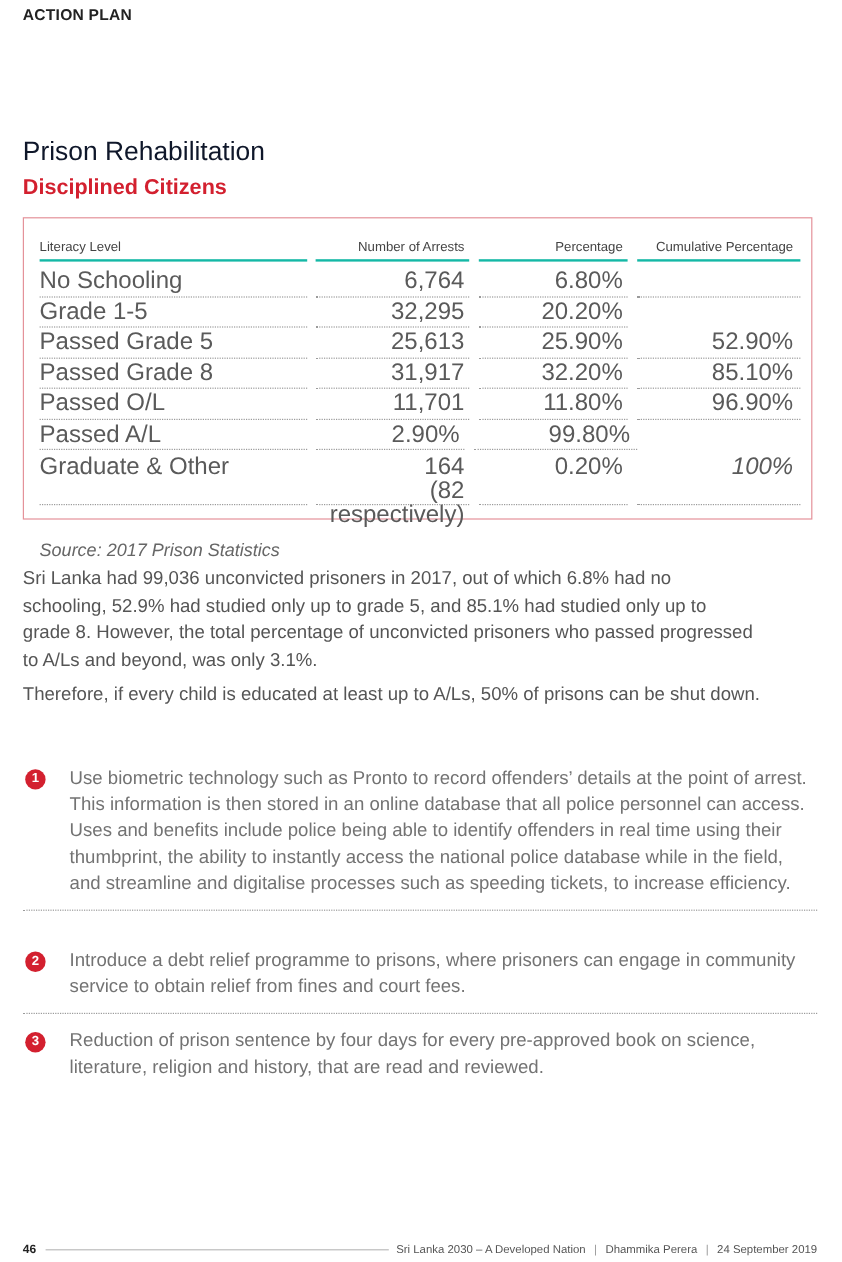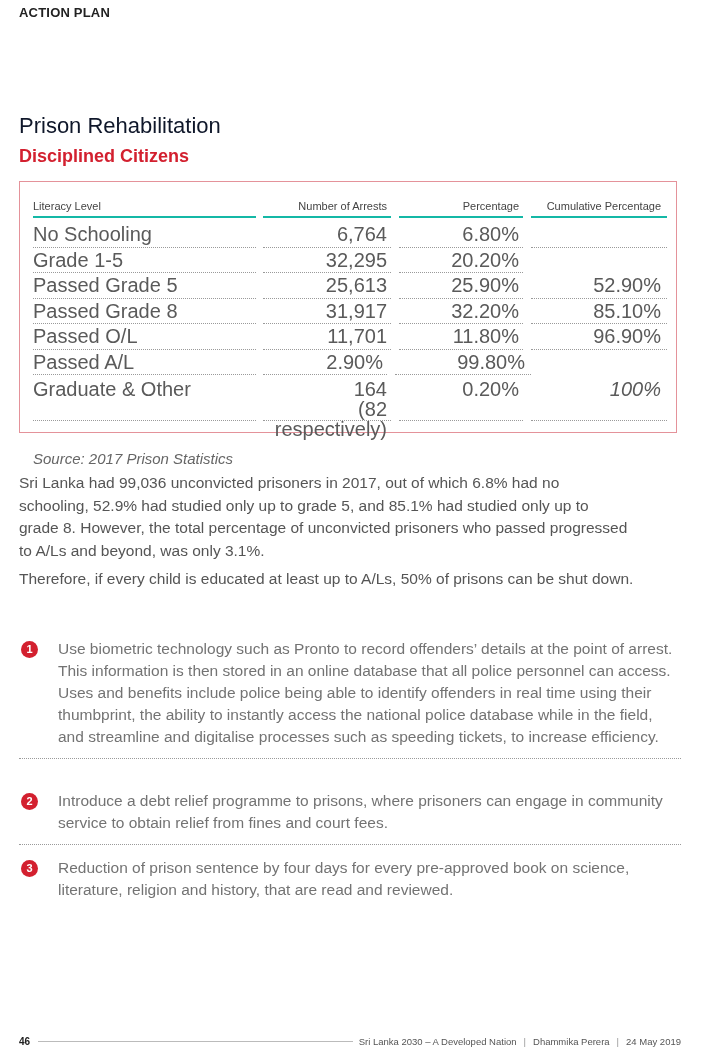--- a/index.html
+++ b/index.html
@@ -168,14 +168,14 @@
   <div class="txt">Reduction of prison sentence by four days for every pre-approved book on science, literature, religion and history, that are read and reviewed.</div>
 </div>
 
 <div class="footer">
   <span class="pg">46</span>
   <span class="rule"></span>
   <span>Sri Lanka 2030 – A Developed Nation</span>
   <span class="sep">|</span>
   <span>Dhammika Perera</span>
   <span class="sep">|</span>
-  <span>24 May 2019</span>
+  <span>24 September 2019</span>
 </div>
 
 </body></html>

